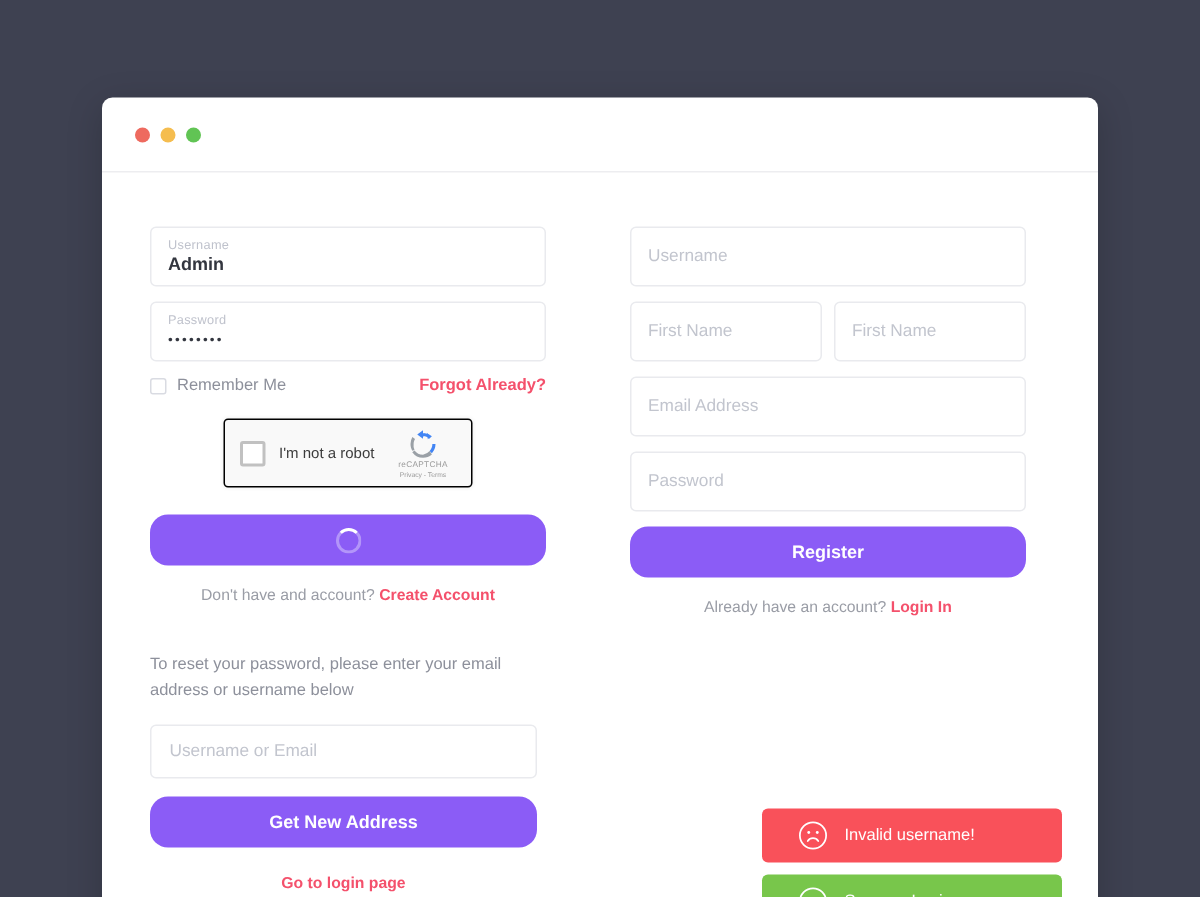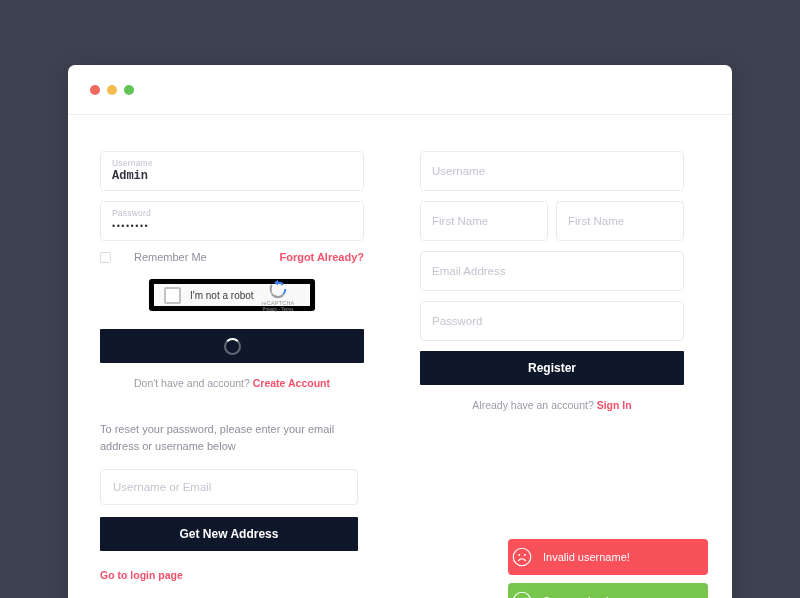--- a/index.html
+++ b/index.html
@@ -46,69 +46,69 @@
     margin-bottom: 10px;
     height: 40px;
     display: flex; flex-direction: column; justify-content: center;
   }
   .field.filled { height: 40px; }
   .field-label {
     font-size: 8.5px; color: #bfc2cc; line-height: 11px;
     letter-spacing: .2px;
   }
   .field-value {
-    font-size: 12px; color: #33363f; font-weight: bold; line-height: 15px; font-family: Liberation Mono, monospace;
+    font-size: 12px; color: #33363f; font-weight: bold; line-height: 15px;
   }
   .field-dots {
     font-size: 9px; color: #33363f; letter-spacing: 1.5px; line-height: 15px;
   }
   .field-placeholder {
     font-size: 11.5px; color: #c2c5ce; line-height: 16px;
   }
 
   .row-2 { display: flex; gap: 8px; }
   .row-2 .field { flex: 1; }
 
   .opts {
     display: flex; align-items: center; justify-content: space-between;
     margin-top: 4px; margin-bottom: 16px;
   }
   .remember { display: flex; align-items: center; gap: 7px; }
   .checkbox {
     width: 11px; height: 11px;
     border: 1px solid #d9dbe2; border-radius: 2px; background: #fff;
   }
-  .remember-label { font-size: 11px; color: #8d909b; margin-left: 16px; }
+  .remember-label { font-size: 11px; color: #8d909b; }
   .link-pink {
     font-size: 11px; color: #f4516c; text-decoration: none; font-weight: bold;
   }
 
   .recaptcha {
-    width: 166px; height: 32px;
-    border: 5px solid #000000; border-radius: 3px;
+    width: 166px; height: 46px;
+    border: 1px solid #000000; border-radius: 3px;
     background: #f9f9f9;
     margin: 0 auto 18px auto;
     display: flex; align-items: center;
     padding: 0 10px;
     box-shadow: 0 0 3px rgba(0,0,0,0.07);
   }
   .rc-box {
     width: 17px; height: 17px;
     border: 2px solid #c1c1c1; border-radius: 2px; background: #fff;
     flex-shrink: 0;
   }
   .rc-text { font-size: 10px; color: #3c3c3c; margin-left: 9px; flex: 1; }
   .rc-brand { text-align: center; width: 44px; }
   .rc-logo { margin: 0 auto; display: block; }
   .rc-name { font-size: 5.5px; color: #9b9b9b; letter-spacing: .2px; margin-top: 1px;}
   .rc-legal { font-size: 4.5px; color: #9b9b9b; margin-top: 1px; }
 
   .btn {
     width: 100%; height: 34px;
-    background: #0f172a; border: none; border-radius: 1px;
+    background: #8b5cf6; border: none; border-radius: 12px;
     color: #fff; font-size: 12px; font-weight: bold;
     font-family: "Liberation Sans", sans-serif;
     display: flex; align-items: center; justify-content: center;
     cursor: pointer;
   }
   .spinner {
     width: 17px; height: 17px; border-radius: 50%;
     border: 2px solid rgba(255,255,255,0.35);
     border-top-color: #ffffff;
   }
@@ -123,29 +123,29 @@
     font-size: 11px; color: #8d909b; line-height: 17px; margin-bottom: 14px;
     width: 245px;
   }
   .reset-field {
     border: 1px solid #e9eaee; border-radius: 4px; height: 36px;
     display: flex; align-items: center; padding: 0 12px; margin-bottom: 12px;
     width: 258px;
   }
   .btn-reset { width: 258px; }
   .reset-link {
-    text-align: left; width: 258px; margin-top: 18px;
+    text-align: center; width: 258px; margin-top: 18px;
     font-size: 10.5px;
   }
   .reset-link a { color: #f4516c; text-decoration: none; font-weight: bold; }
 
   .alerts { position: absolute; left: 440px; top: 424px; width: 200px; }
   .alert {
     height: 36px; border-radius: 4px;
-    display: flex; align-items: center; padding: 0 4px;
+    display: flex; align-items: center; padding: 0 24px;
     margin-bottom: 8px; color: #fff;
   }
   .alert.error { background: #f9515a; }
   .alert.success { background: #78c64b; }
   .alert-icon { width: 20px; height: 20px; flex-shrink: 0; }
   .alert-text { font-size: 11px; margin-left: 11px; }
 </style>
 </head>
 <body>
 
@@ -240,21 +240,21 @@
       </div>
 
       <div class="field">
         <span class="field-placeholder">Password</span>
       </div>
 
       <button class="btn" style="margin-top:8px">Register</button>
 
       <div class="below-btn">
         <span>Already have an account?</span>
-        <a href="#">Sign In</a>
+        <a href="#">Login In</a>
       </div>
 
     </div>
 
     <div class="alerts">
 
       <div class="alert error">
         <svg class="alert-icon" viewBox="0 0 24 24">
           <circle cx="12" cy="12" r="10.5" fill="none" stroke="#ffffff" stroke-width="1.4"></circle>
           <circle cx="8.6" cy="9.6" r="1.15" fill="#ffffff"></circle>

